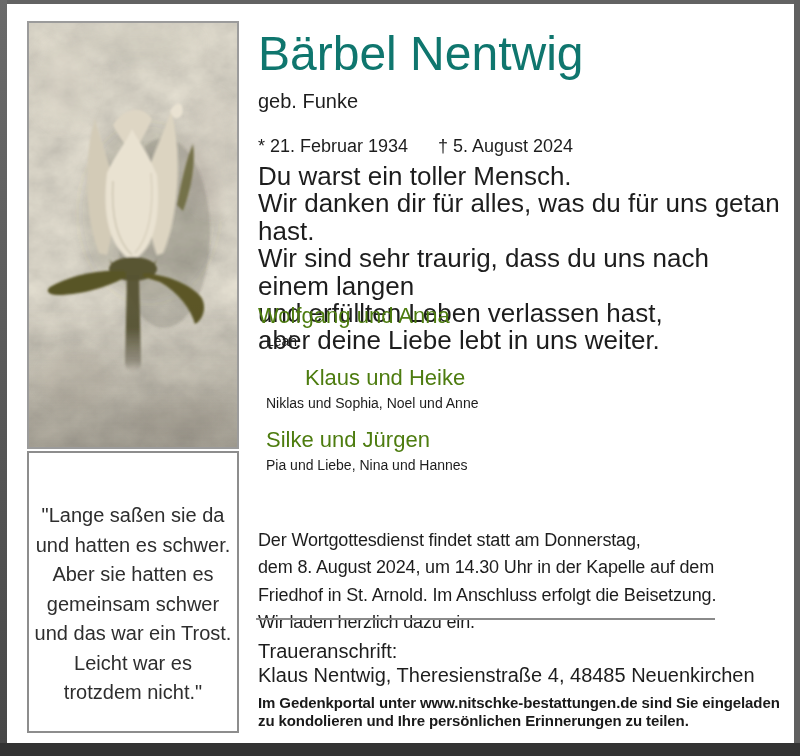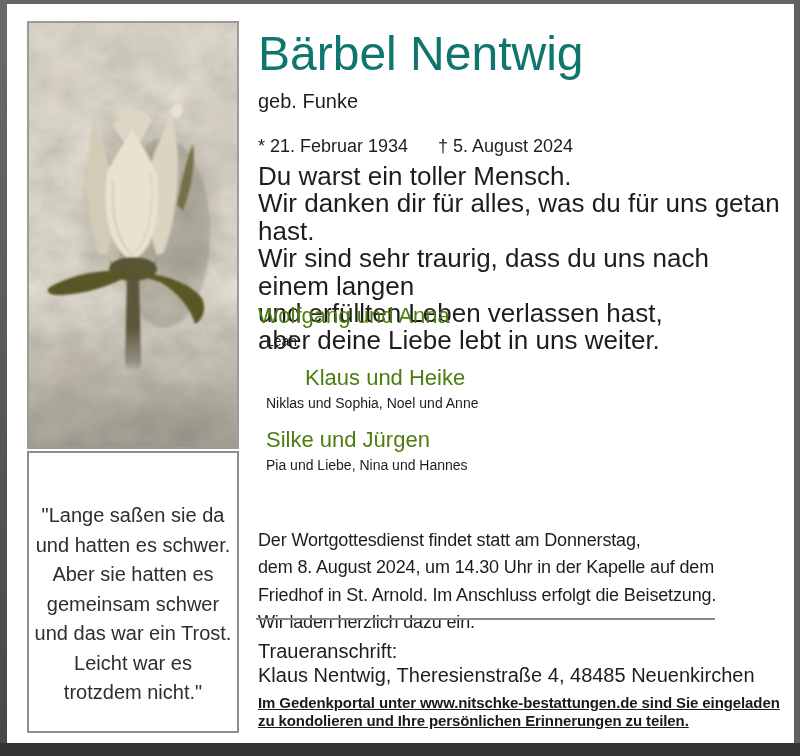--- a/index.html
+++ b/index.html
@@ -52,21 +52,21 @@
 
   .service{top:527px;font-size:18px;line-height:27.4px;white-space:pre-line;letter-spacing:-0.15px;}
 
   .rule{top:618px;left:-2px;width:459px;height:2px;background:#8a8a8a;}
 
   .addr-label{top:640px;font-size:20px;}
   .addr{top:664px;font-size:20px;}
 
   .portal{
     top:694px;font-size:15px;font-weight:bold;line-height:17.5px;
-    white-space:pre-line;letter-spacing:-0.1px;color:#1a1a1a;text-decoration:underline;
+    white-space:pre-line;letter-spacing:-0.1px;color:#1a1a1a;
   }
 </style>
 </head>
 <body>
 
 <div class="page">
 
   <div class="frame-top"></div>
   <div class="frame-left"></div>
   <div class="frame-right"></div>

